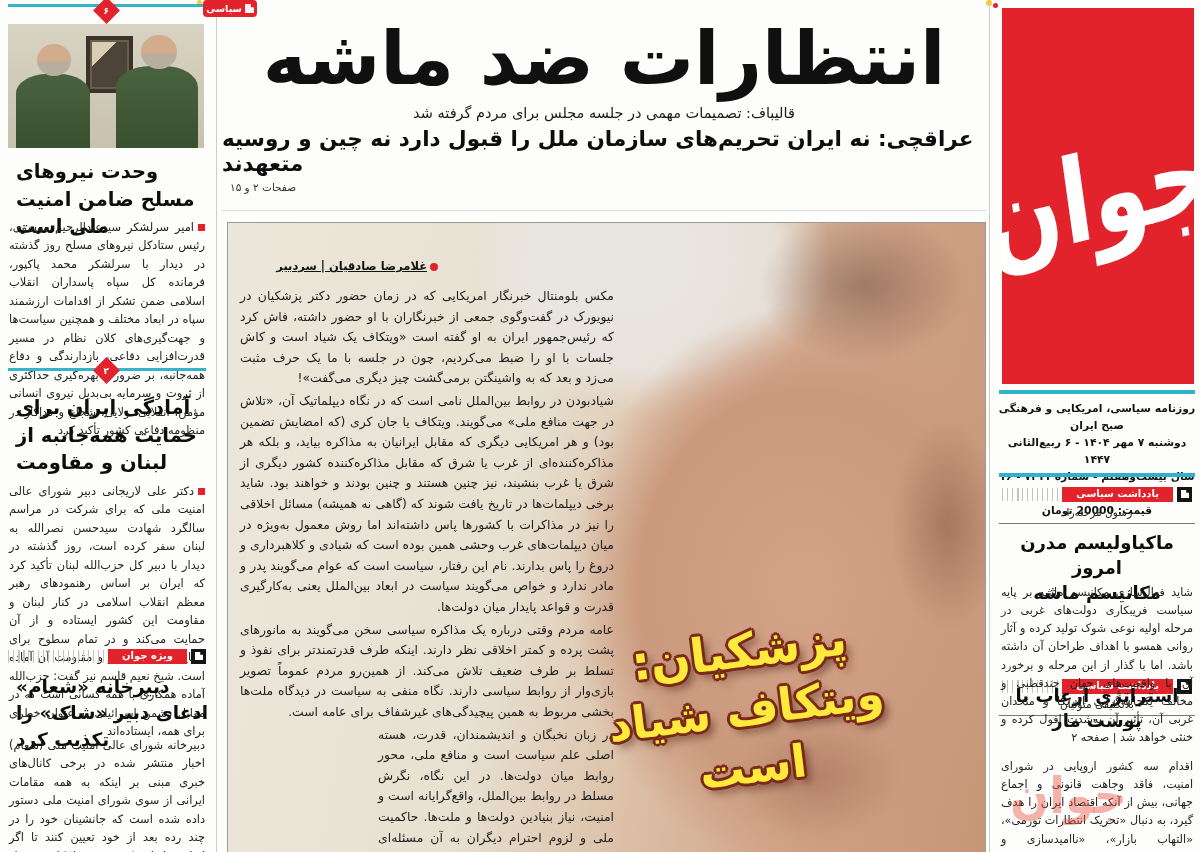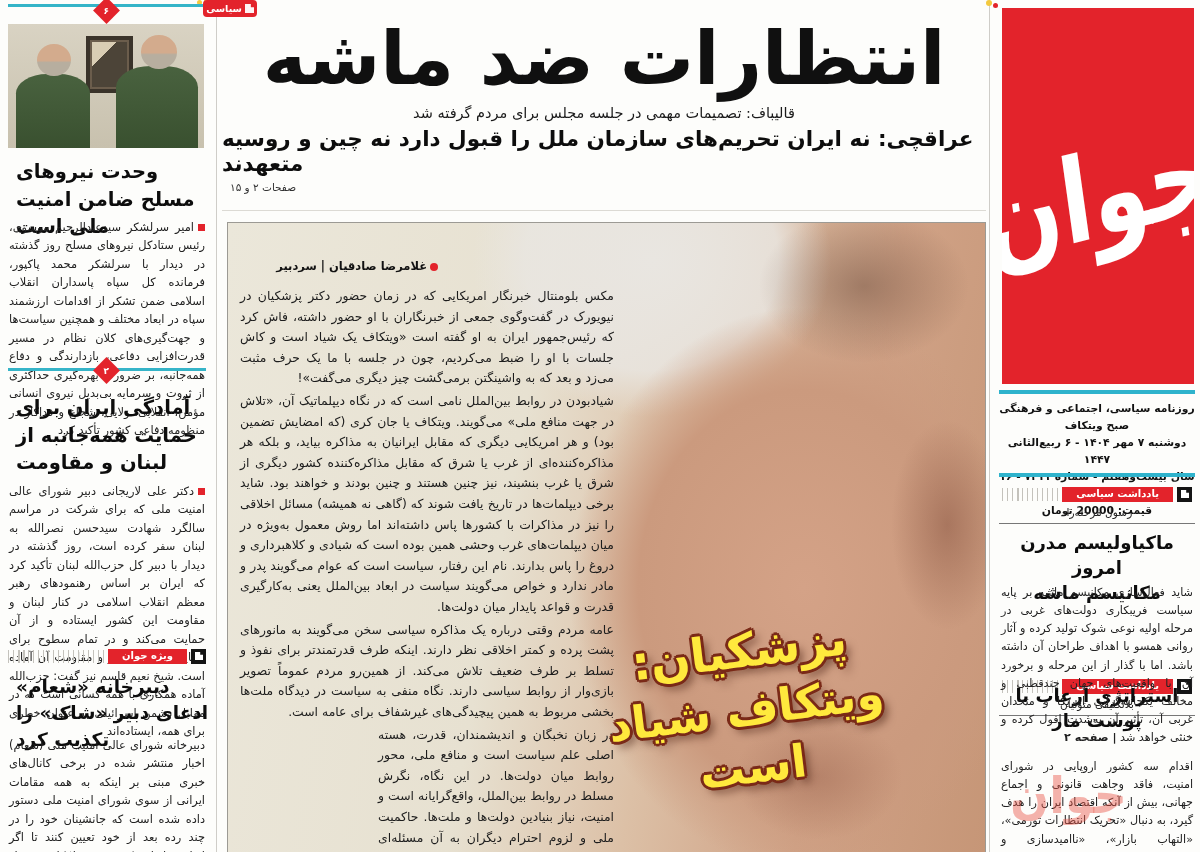--- a/index.html
+++ b/index.html
@@ -31,21 +31,21 @@
     background:
       radial-gradient(ellipse 150px 110px at 84% 10%, rgba(110,78,62,.5), transparent 70%),
       radial-gradient(ellipse 80px 150px at 95% 48%, rgba(140,88,68,.55), transparent 70%),
       radial-gradient(ellipse 120px 90px at 78% 88%, rgba(150,95,75,.4), transparent 70%),
       radial-gradient(ellipse 300px 360px at 76% 58%, #d4a287 0%, #cb9a7e 55%, rgba(203,154,126,0) 78%),
       radial-gradient(ellipse 230px 200px at 56% 6%, #e9e6e1 0%, rgba(233,230,225,.85) 55%, transparent 78%),
       linear-gradient(100deg, #ebe7da 0%, #e7e1d1 38%, #dcc0a6 58%, #d0a286 78%, #c69677 100%); }
   .story-col { position:absolute; left:4px; top:34px; width:390px; bottom:0; padding:0 8px;
     font-size:12.4px; line-height:1.66; color:#1c1c1c; text-align:justify; z-index:2; }
   .byline { text-align:left; direction:rtl; font-size:11.5px; font-weight:bold; color:#111;
-    padding-left:34px; margin-bottom:10px; text-align:right; padding-right:176px; white-space:nowrap; }
+    padding-left:34px; margin-bottom:10px; text-align:right; padding-right:176px; white-space:nowrap;text-decoration:underline; }
   .byline .dot { display:inline-block; width:8px; height:8px; border-radius:50%;
     background:#e3232b; margin-left:3px; vertical-align:-1px; }
   .story-col p { margin-bottom:2px; }
   .wrap-spacer { float:left; width:138px; height:188px; }
   .overlay-quote { position:absolute; left:368px; top:398px; width:300px; z-index:5;
     transform:rotate(-7deg); text-align:center; font-weight:bold; color:#ffe93d; line-height:1.28;
     text-shadow:2px 2px 0 #7a2a18,-2px 2px 0 #7a2a18,2px -2px 0 #7a2a18,-2px -2px 0 #7a2a18,
       0 3px 0 #7a2a18,3px 0 0 #7a2a18,-3px 0 0 #7a2a18,0 -3px 0 #7a2a18,5px 6px 8px rgba(60,20,10,.55); }
   .overlay-quote .l1 { font-size:47px; }
   .overlay-quote .l2 { font-size:45px; }
@@ -74,21 +74,21 @@
   .left-b { position:absolute; left:9px; right:9px; text-align:justify; line-height:1.62; color:#222; }
   .bullet { display:inline-block; width:7px; height:7px; background:#e3232b; margin-left:4px; }
   .brow { position:absolute; left:8px; right:8px; height:16px; display:flex; align-items:center; gap:4px; direction:rtl; }
   .brow .mark { width:15px; height:15px; background:#141414; display:flex; align-items:center;
     justify-content:center; flex:none; }
   .brow .mark b { width:8px; height:8px; background:#fff; clip-path:polygon(0 100%,0 35%,35% 35%,35% 0,100% 0,100% 100%); transform:scaleX(-1); }
   .brow .redb { background:#e3232b; color:#fff; font-size:10px; font-weight:bold;
     padding:1px 14px 3px; flex:none; }
   .brow .hatch { flex:1; height:13px;
     background:repeating-linear-gradient(90deg,#c4c2bc 0 1.5px, transparent 1.5px 5px); }
-  .pageref { font-weight:bold; }
+  .pageref { font-weight:normal; }
 
   
   .rightcol { position:absolute; left:994px; top:0; width:206px; height:852px; }
   .logo-box { position:absolute; top:8px; left:8px; right:6px; height:376px; background:#e3232b;
     display:flex; align-items:center; justify-content:center; overflow:hidden; }
   .logo-text { color:#fff; font-size:92px; font-weight:bold; transform:rotate(-14deg) skewX(-6deg) scaleY(1.25); }
   .rc-cyan { position:absolute; left:5px; right:5px; height:4px; background:#2fb3cc; }
   .rc-info { position:absolute; left:0; right:0; text-align:center; font-size:10.8px;
     font-weight:bold; color:#111; line-height:1.58; }
   .rc-author { position:absolute; left:0; right:0; text-align:center; font-size:10.6px; color:#222; }
@@ -187,21 +187,21 @@
     <span>دبیرخانه شورای عالی امنیت ملی (شعام) اخبار منتشر شده در برخی کانال‌های خبری مبنی بر اینکه به همه مقامات ایرانی از سوی شورای امنیت ملی دستور داده شده است که جانشینان خود را در چند رده بعد از خود تعیین کنند تا اگر اتفاقی افتاد، کشور در بلاتکلیفی قرار نگیرد را تکذیب کرد </span>
   </div>
 </div>
 
 <div class="rightcol">
   <div class="logo-box">
     <div class="logo-text">جوان</div>
   </div>
   <div class="rc-cyan" style="top:390px"></div>
   <div class="rc-info" style="top:400px">
-    <div>روزنامه سیاسی، اجتماعی و فرهنگی صبح ویتکاف</div>
+    <div>روزنامه سیاسی، امریکایی و فرهنگی صبح ایران</div>
     <div>دوشنبه ۷ مهر ۱۴۰۴ - ۶ ربیع‌الثانی ۱۴۴۷</div>
     <div>سال بیست‌وهفتم - شماره ۷۴۱۱ - ۱۶ صفحه</div>
     <div>قیمت: 20000 تومان</div>
   </div>
   <div class="rc-cyan" style="top:473px"></div>
 
   <div class="brow" style="top:486px">
     <span class="mark">
         <b></b>
       </span>

